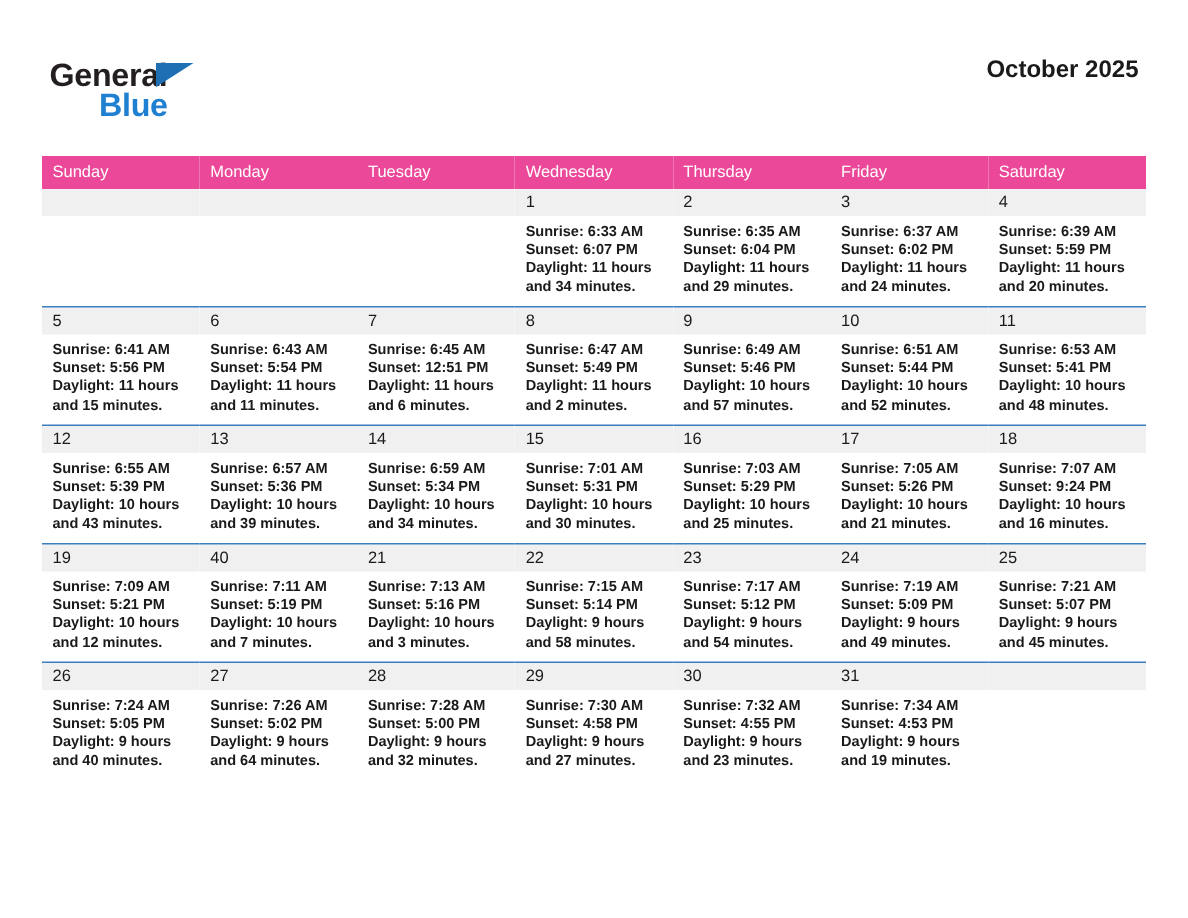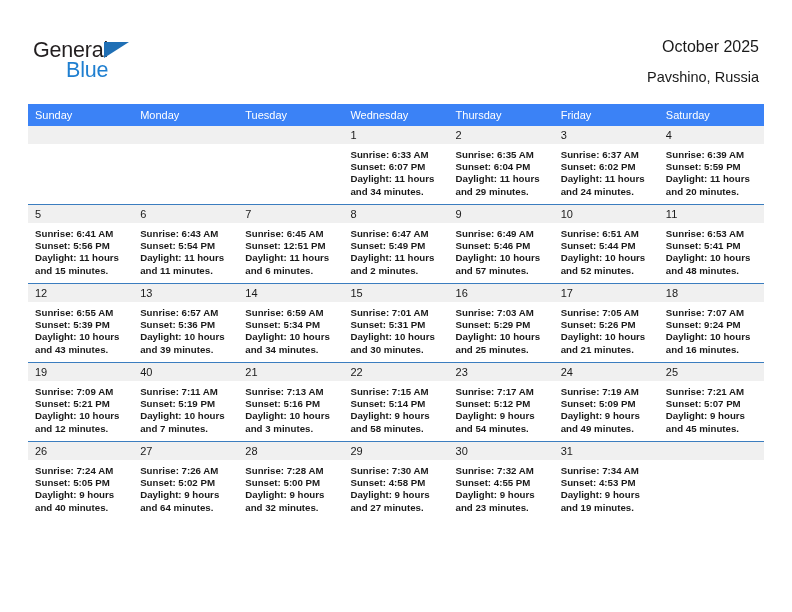--- a/index.html
+++ b/index.html
@@ -22,20 +22,21 @@
     padding: 0;
   }
 
   
   .header {
     position: absolute;
     left: 0;
     top: 0;
     width: 792px;
     height: 104px;
+    font-weight: bold;
   }
   .logo {
     position: absolute;
     left: 33px;
     top: 38px;
     width: 130px;
     height: 46px;
   }
   .logo-general {
     position: absolute;
@@ -88,21 +89,21 @@
   
   .calendar {
     position: absolute;
     left: 28px;
     top: 104px;
     width: 736px;
     border-collapse: collapse;
     table-layout: fixed;
   }
   .calendar th {
-    background: #3b82f6;
+    background: #ec4899;
     color: #ffffff;
     font-weight: normal;
     font-size: 11px;
     text-align: left;
     padding: 5px 0 5px 7px;
     height: 12px;
     line-height: 12px;
   }
   .calendar td {
     width: 105.14px;
@@ -140,21 +141,20 @@
 
   <div class="header">
     <div class="logo">
       <span class="logo-general">General</span>
       <span class="logo-tri"></span>
       <span class="logo-blue">Blue</span>
     </div>
 
     <div class="title-block">
       <div class="cal-title">October 2025</div>
-      <div class="cal-subtitle">Pavshino, Russia</div>
     </div>
   </div>
 
   <table class="calendar">
     <thead>
       <tr>
         <th>Sunday</th>
         <th>Monday</th>
         <th>Tuesday</th>
         <th>Wednesday</th>

